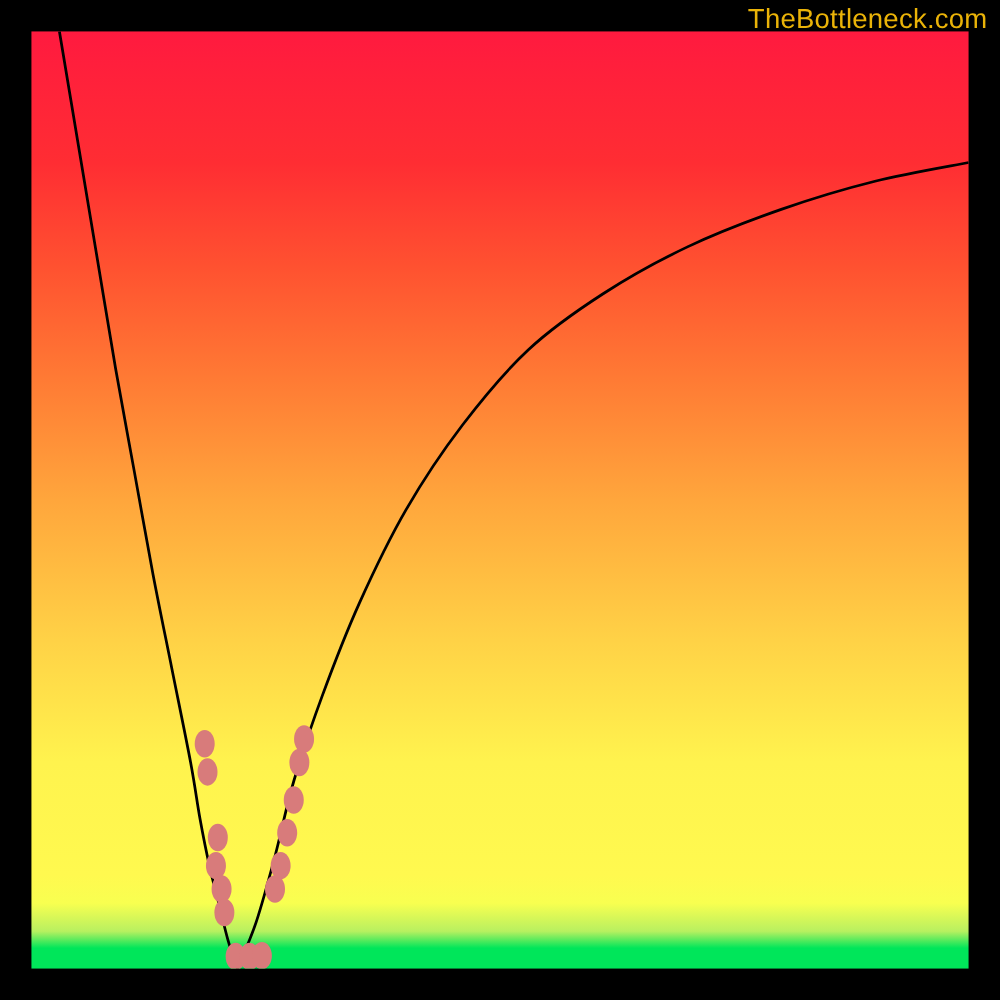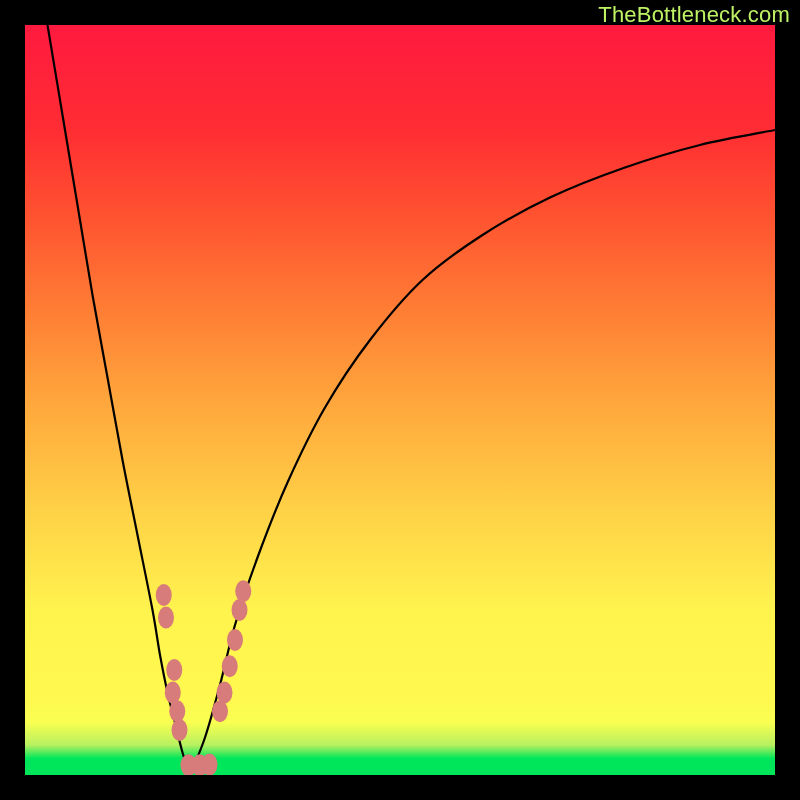--- a/index.html
+++ b/index.html
@@ -41,21 +41,21 @@
       #ff7a34 63%,
       #ff5130 75%,
       #ff2d33 86%,
       #ff1a3f 100%
     );
   }
   .watermark {
     position: absolute;
     top: 2px;
     right: 10px;
-    color: #bef264;
+    color: #eab308;
     font-size: 22px;
     letter-spacing: 0.2px;
     font-weight: 400;
     user-select: none;
   }
   svg.curves {
     position: absolute;
     inset: 0;
   }
   .curve {

